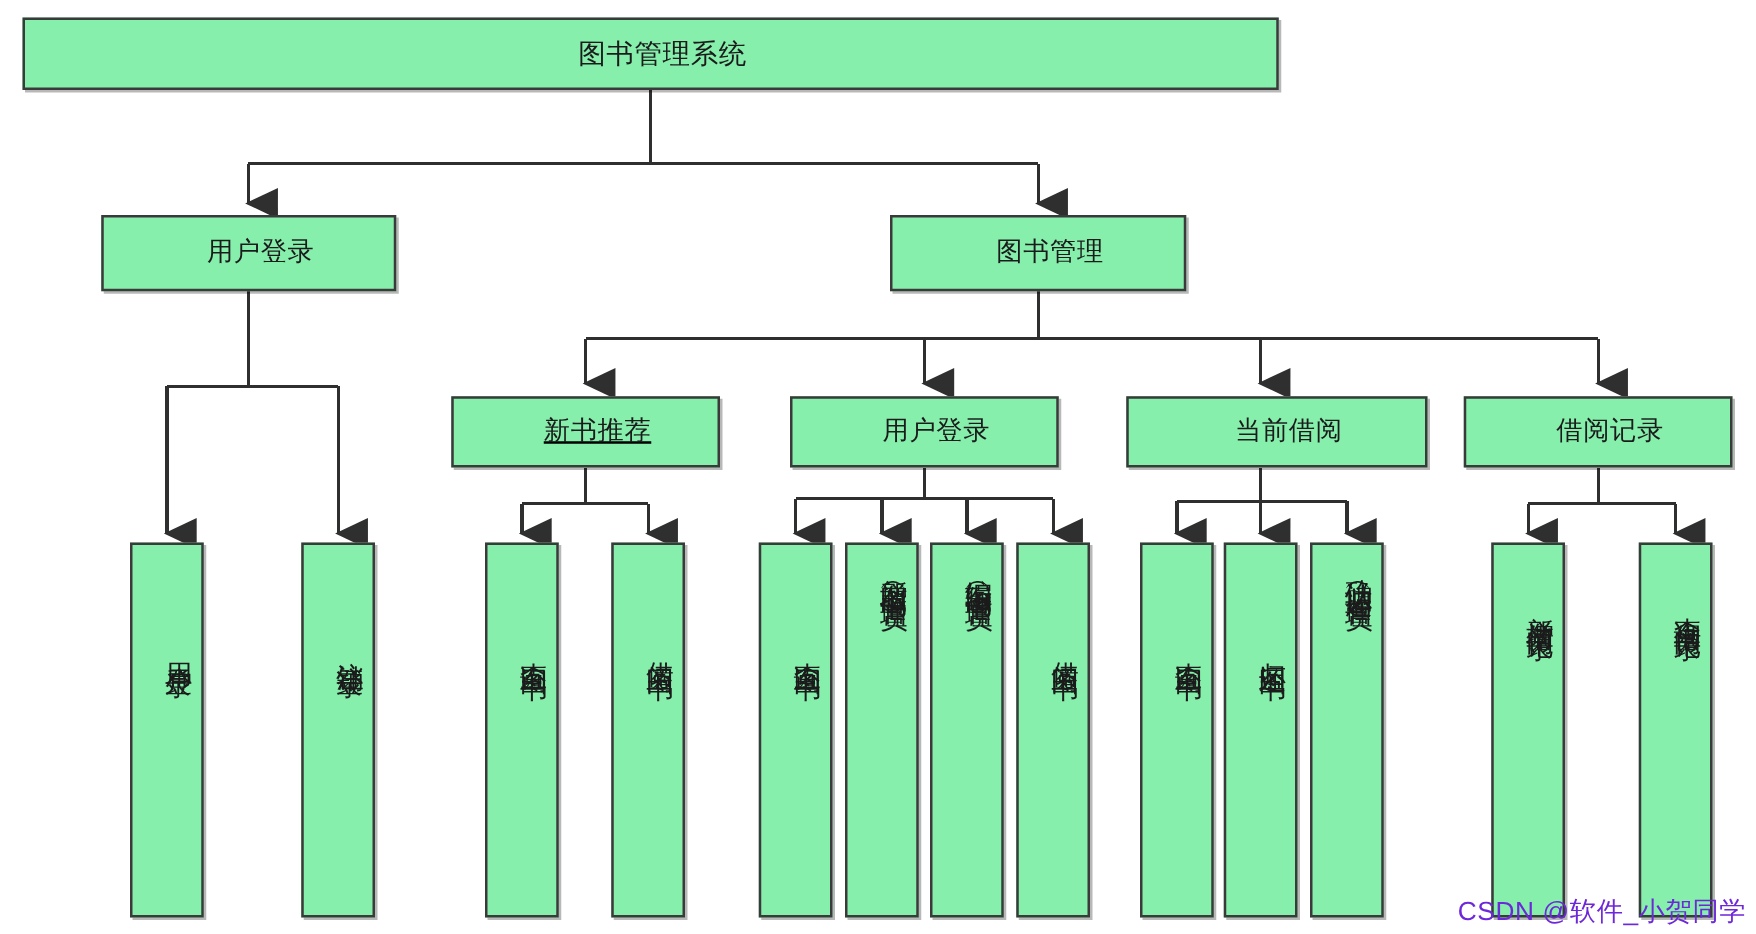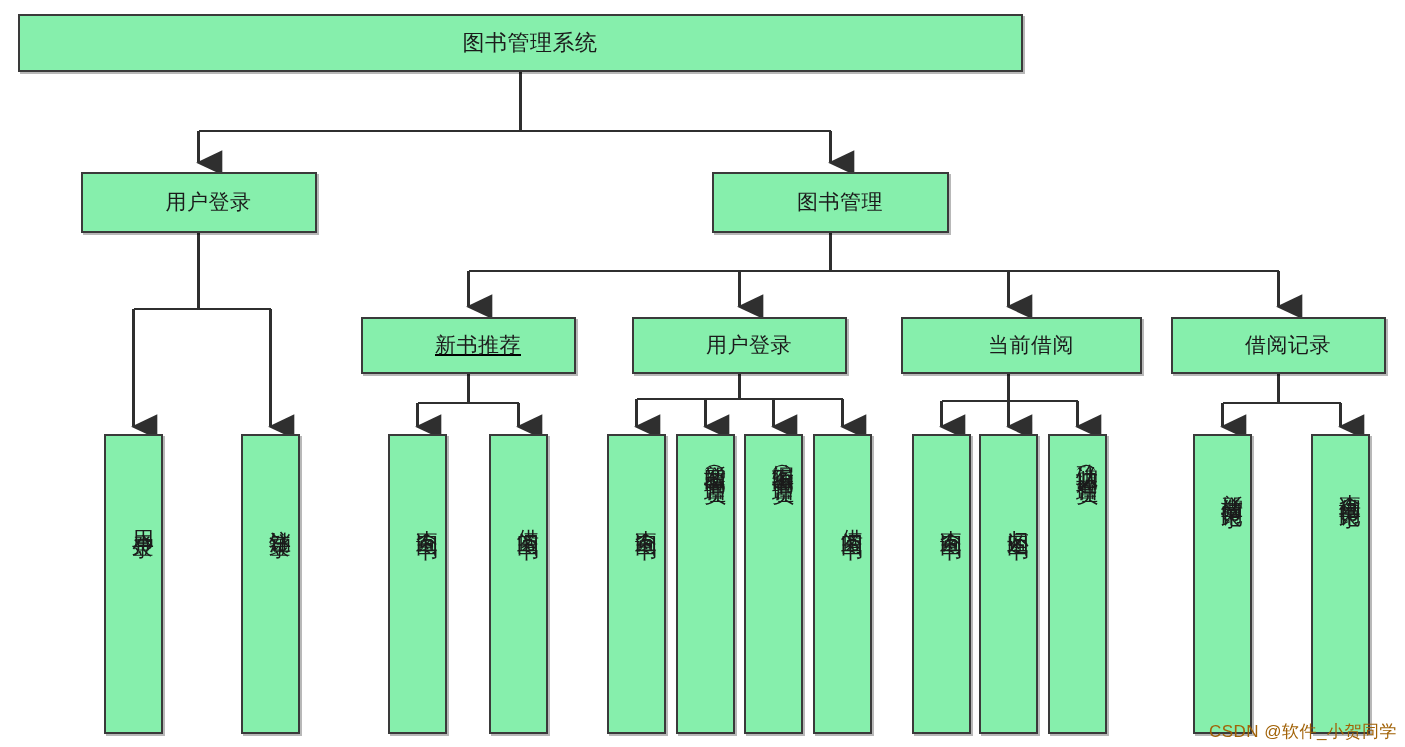--- a/index.html
+++ b/index.html
@@ -62,22 +62,22 @@
     writing-mode: vertical-rl;
     text-orientation: upright;
     font-size: 22px;
     line-height: 1.0;
     letter-spacing: 3px;
   }
   .watermark {
     position: absolute;
     right: 8px;
     bottom: 4px;
-    font-size: 17px;
-    color: #a16207;
+    font-size: 21px;
+    color: #6d28d9;
     letter-spacing: 0.5px;
     white-space: nowrap;
     pointer-events: none;
   }
 </style>
 </head>
 <body>
 
 <div id="diagram-root">
 

